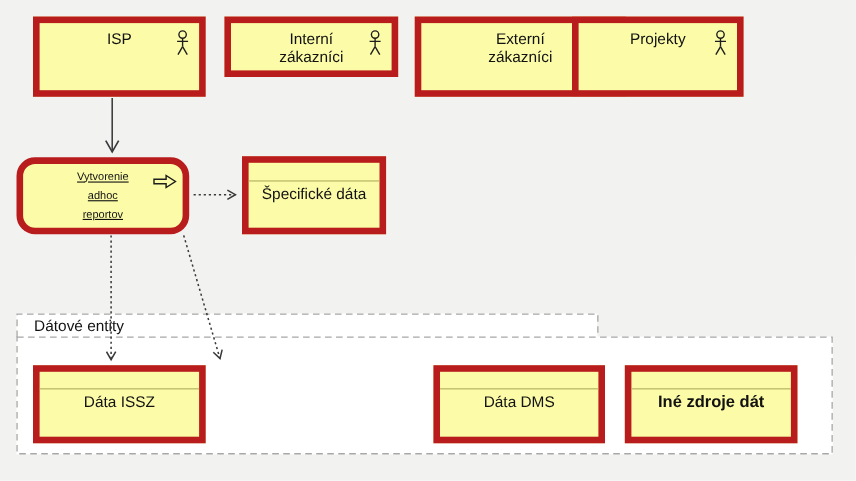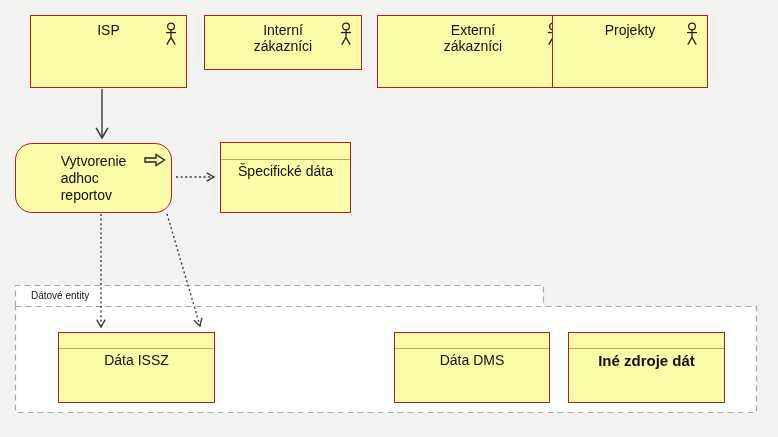--- a/index.html
+++ b/index.html
@@ -3,43 +3,43 @@
 <meta charset="utf-8">
 <style>
   html,body{margin:0;padding:0;}
   .canvas{
     position:relative;width:778px;height:437px;overflow:hidden;
     background:#f2f2f1;color:#121212;
     font-family:"Liberation Sans","DejaVu Sans",sans-serif;
   }
   .node{
     position:absolute;box-sizing:border-box;
-    background:#fbfba8;border:1px solid #b91c1c;
+    background:#fbfba8;border:6px solid #b91c1c;
   }
   .actor-box{padding-top:6px;text-align:center;}
   .actor-label{
     display:block;font-size:14px;line-height:16px;white-space:pre-line;
   }
   .actor-icon{position:absolute;top:6px;right:9px;width:12px;height:25px;}
   .process-box{
     border-radius:17px;display:flex;align-items:center;justify-content:center;
   }
   .process-label{
-    font-size:14px;line-height:17px;white-space:pre-line;
+    text-align:center;font-size:10px;line-height:17px;white-space:pre-line;text-decoration:underline;
   }
   .process-icon{position:absolute;top:9px;right:5px;width:22px;height:14px;}
   .dataobj .band{height:15px;border-bottom:1px solid #aeae5e;}
   .dataobj.tall .band{height:16px;}
   .dataobj-label{
     display:block;text-align:center;padding-top:3px;font-size:14px;line-height:17px;
   }
   .dataobj-label.bold{font-weight:bold;font-size:15px;}
   .group-fill{position:absolute;box-sizing:border-box;background:#ffffff;}
   .group-label{
-    position:absolute;left:31px;top:287px;font-size:10px;line-height:18px;
+    position:absolute;left:31px;top:287px;font-size:14px;line-height:18px;
   }
   .overlay{position:absolute;left:0;top:0;pointer-events:none;}
   .rel-solid{stroke:#3a3a3a;stroke-width:1.4;fill:none;}
   .rel-dotted{stroke:#3a3a3a;stroke-width:1.4;fill:none;stroke-dasharray:2 2.6;}
   .group-outline{stroke:#a7a7a7;stroke-width:1.2;fill:none;stroke-dasharray:6 4;}
   .icon-stroke{stroke:#1e1e1e;stroke-width:1.3;fill:none;}
 </style>
 </head>
 <body>
 
@@ -77,21 +77,21 @@
 zákazníci</span>
     <svg class="actor-icon" viewBox="0 0 12 26">
       <circle class="icon-stroke" cx="6" cy="4.6" r="3.5"></circle>
       <line class="icon-stroke" x1="6" y1="8.1" x2="6" y2="16"></line>
       <line class="icon-stroke" x1="0.8" y1="11" x2="11.2" y2="11"></line>
       <line class="icon-stroke" x1="6" y1="16" x2="1.6" y2="23.5"></line>
       <line class="icon-stroke" x1="6" y1="16" x2="10.4" y2="23.5"></line>
     </svg>
   </div>
 
-  <div class="node actor-box" style="left:552px;top:15px;width:156px;height:73px;">
+  <div class="node actor-box" style="left:520px;top:15px;width:156px;height:73px;">
     <span class="actor-label">Projekty</span>
     <svg class="actor-icon" viewBox="0 0 12 26">
       <circle class="icon-stroke" cx="6" cy="4.6" r="3.5"></circle>
       <line class="icon-stroke" x1="6" y1="8.1" x2="6" y2="16"></line>
       <line class="icon-stroke" x1="0.8" y1="11" x2="11.2" y2="11"></line>
       <line class="icon-stroke" x1="6" y1="16" x2="1.6" y2="23.5"></line>
       <line class="icon-stroke" x1="6" y1="16" x2="10.4" y2="23.5"></line>
     </svg>
   </div>
 
@@ -102,21 +102,21 @@
     <svg class="process-icon" viewBox="0 0 22 14">
       <path class="icon-stroke" d="M1,5 L12,5 L12,1.5 L20.5,7 L12,12.5 L12,9 L1,9 Z"></path>
     </svg>
   </div>
 
   <div class="node dataobj tall" style="left:220px;top:142px;width:131px;height:71px;">
     <div class="band"></div>
     <span class="dataobj-label">Špecifické dáta</span>
   </div>
 
-  <div class="node dataobj" style="left:30px;top:332px;width:157px;height:71px;margin-left:28px;">
+  <div class="node dataobj" style="left:30px;top:332px;width:157px;height:71px;">
     <div class="band"></div>
     <span class="dataobj-label">Dáta ISSZ</span>
   </div>
 
 
   <div class="node dataobj" style="left:394px;top:332px;width:156px;height:71px;">
     <div class="band"></div>
     <span class="dataobj-label">Dáta DMS</span>
   </div>
 

